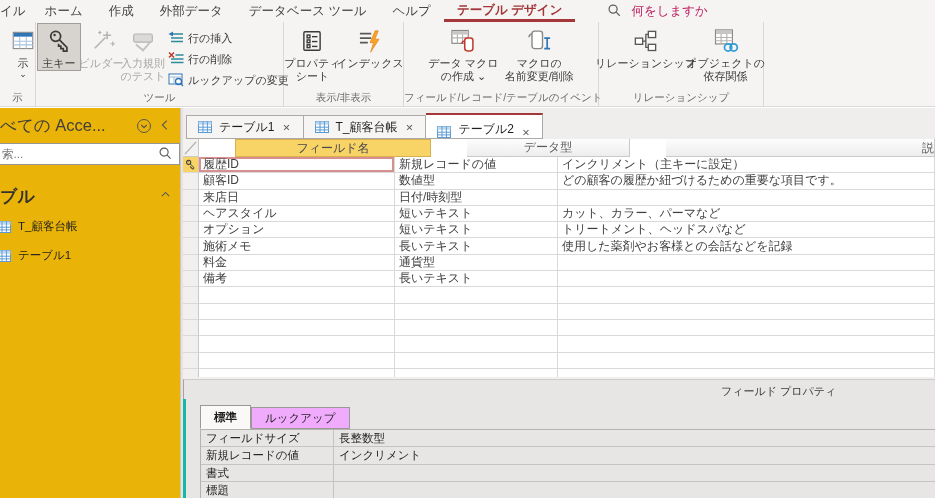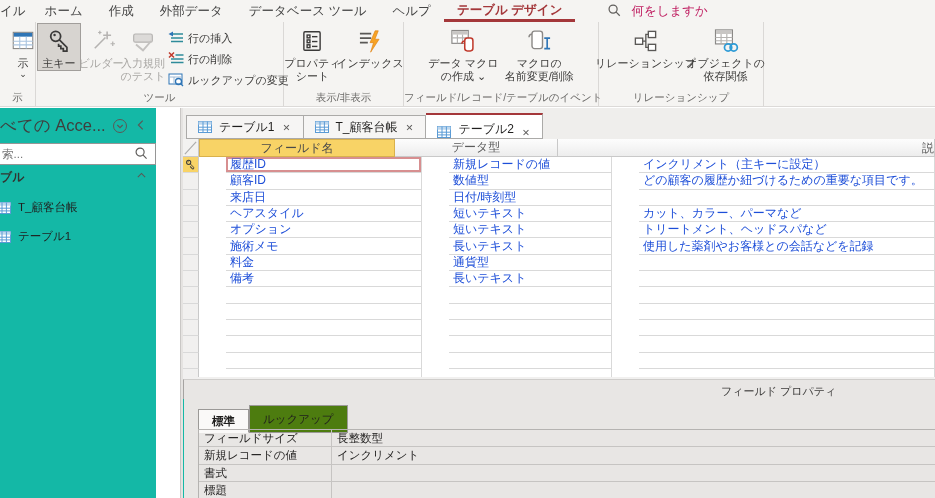--- a/index.html
+++ b/index.html
@@ -29,74 +29,74 @@
   .bigbtn .bicon{ width:30px; height:30px; margin-bottom:1px; display:flex; align-items:center; justify-content:center; }
   .bigbtn.pressed{ background:#D7D4D0; outline:1px solid #A19E9B; }
   .bigbtn.disabled{ color:#A8A6A3; }
   .smallcol{ display:flex; flex-direction:column; gap:1px; padding-top:4px; }
   .smallbtn{ display:flex; align-items:center; height:20px; font-size:11px; color:var(--ink); gap:4px; padding:0 4px; white-space:nowrap; }
   .sicon{ width:16px; height:16px; flex:0 0 16px; }
   .caret{ font-size:9px; line-height:1; color:var(--ink); }
   .g-view{ width:36px; }
 
   
-  #navpane{ position:absolute; top:108px; left:0; width:156px; bottom:0; background:#14b8a6; overflow:hidden; }
+  #navpane{ position:absolute; top:108px; left:0; width:180px; bottom:0; background:#eab308; overflow:hidden; }
   #vsplit{ position:absolute; top:108px; left:180px; width:3px; bottom:0; background:#E5E3E1; border-left:1px solid #C9C7C5; }
   #docarea{ position:absolute; top:108px; left:183px; right:0; bottom:0; background:#F1F0EF; }
 
   
   .np-title{ height:32px; display:flex; align-items:center; padding:4px 6px 0 0; font-size:16.5px; color:#3F3E3D; }
   .np-title-text{ flex:1; white-space:nowrap; overflow:hidden; }
   .np-icon{ width:16px; height:16px; margin-left:6px; flex:0 0 auto; }
   .np-search{ margin-top:3px; height:22px; border-top:1px solid #969696; border-bottom:1px solid #969696; border-right:1px solid #969696;
               background:#fff; display:flex; align-items:center; font-size:11.5px; color:#757575; padding:0 5px 0 2px; }
   .np-search-text{ flex:1; }
-  .np-section{ height:20px; margin-top:2px; display:flex; align-items:center; padding-right:5px;
-               font-size:12px; font-weight:bold; color:#34322F; }
+  .np-section{ height:20px; margin-top:21px; display:flex; align-items:center; padding-right:5px;
+               font-size:17px; font-weight:bold; color:#34322F; }
   .np-section-label{ flex:1; }
   #navitems{ margin-top:6px; }
   .np-item{ height:29px; display:flex; align-items:center; gap:7px; font-size:11.5px; color:#201F1E; }
   .np-item .tbl-icon{ margin-left:-3px; }
 
   
   #doctabs{ position:absolute; top:0; left:0; right:0; height:31px; display:flex; align-items:flex-end; background:#EFEEEC; }
   .doc-tab{ height:24px; display:flex; align-items:center; gap:7px; padding:0 11px; font-size:12px; color:#1F1E1D;
             background:#F6F5F4; border:1px solid #ABAAA8; border-left:none; white-space:nowrap; }
   .doc-tab:first-child{ border-left:1px solid #ABAAA8; margin-left:3px; }
   .doc-tab.active{ background:#FFFFFF; border-top:2px solid var(--accent); height:26px;align-items:flex-end; }
   .doc-tab-close{ font-size:9.5px; color:#5f5e5d; padding:0 1px; }
   .tbl-icon{ width:14px; height:12px; flex:0 0 14px; }
 
   
   #grid{ position:absolute; top:31px; left:0; right:0; height:238px; background:#fff; overflow:hidden; }
-  .g-header{ display:flex; height:18px; }
+  .g-header{ display:flex; height:18px;gap:36px; }
   .g-corner{ width:16px; border-right:1px solid var(--hdr-line); border-bottom:1px solid var(--hdr-line); background:#F3F2F1; }
   .g-h-cell{ border-right:1px solid var(--hdr-line); border-bottom:1px solid var(--hdr-line);
              display:flex; align-items:center; justify-content:center; font-size:12px; color:#5A5A5A;
              background:linear-gradient(#FDFDFD,#EDEDED); }
   .g-h-cell.gold{ background:#F8D366; border:1px solid #D9B14C; color:#4a4a4a; }
   .col-name{ width:196px; } .col-type{ width:163px; } .col-desc{ flex:1; position:relative; overflow:hidden; }
   .g-h-desc-label{ position:absolute; right:-12px; top:0; line-height:18px; }
   .g-row{ display:flex; height:16.3px; }
   .g-sel{ width:16px; background:#F1F0EF; border-right:1px solid var(--hdr-line); border-bottom:1px solid var(--grid-line);
           display:flex; align-items:center; justify-content:center; }
   .g-sel.key-row{ background:#F8D366; }
   .g-cell{ border-right:1px solid var(--grid-line); border-bottom:1px solid var(--grid-line);
-           font-size:12px; color:#1d4ed8; padding:0 4px; display:flex; align-items:center;
-           white-space:nowrap; overflow:hidden;margin-left:27px; }
+           font-size:12px; color:#404040; padding:0 4px; display:flex; align-items:center;
+           white-space:nowrap; overflow:hidden; }
   .g-cell.active-cell{ box-shadow: inset 0 0 0 2px #D78F90; }
 
   
   #propband{ position:absolute; top:271px; left:0; right:0; height:22px; background:#E8E6E4;
              border-top:1px solid #CFCDCB; border-left:1px solid #A5A3A1; }
   #propband-label{ position:absolute; left:537px; top:4px; font-size:11px; color:var(--ink); }
-  #props{ position:absolute; top:291px; left:0; right:0; bottom:0; background:#E8E6E4; border-left:1px solid #14b8a6; }
+  #props{ position:absolute; top:291px; left:0; right:0; bottom:0; background:#E8E6E4; border-left:3px solid #14b8a6; }
   .ptabs{ position:absolute; top:6px; left:14px; display:flex; align-items:flex-end; }
-  .ptab{ height:28px; padding:0 13px; font-size:11.5px; color:#1F1E1D; display:flex; align-items:center;
-         border:1px solid #9B9997; background:#4d7c0f; }
+  .ptab{ height:22px; padding:0 13px; font-size:11.5px; color:#1F1E1D; display:flex; align-items:center;
+         border:1px solid #9B9997; background:#f0abfc; }
   .ptab.active{ background:#FAF9F8; font-weight:bold; border-bottom:1px solid #FAF9F8; height:24px; }
   #pgrid{ position:absolute; top:30px; left:14px; right:0; bottom:0; border-top:1px solid #B5B3B1; border-left:1px solid #B5B3B1; }
   .prow{ display:flex; height:17.4px; border-bottom:1px solid #C6C4C2; }
   .plabel{ width:133px; font-size:11.5px; color:#1F1E1D; padding:1px 5px; border-right:1px solid #C6C4C2; white-space:nowrap; overflow:hidden; }
   .pvalue{ flex:1; font-size:11.5px; color:#1F1E1D; padding:1px 5px; white-space:nowrap; overflow:hidden; }
 </style>
 </head>
 <body>
 
 <div id="tabbar">

